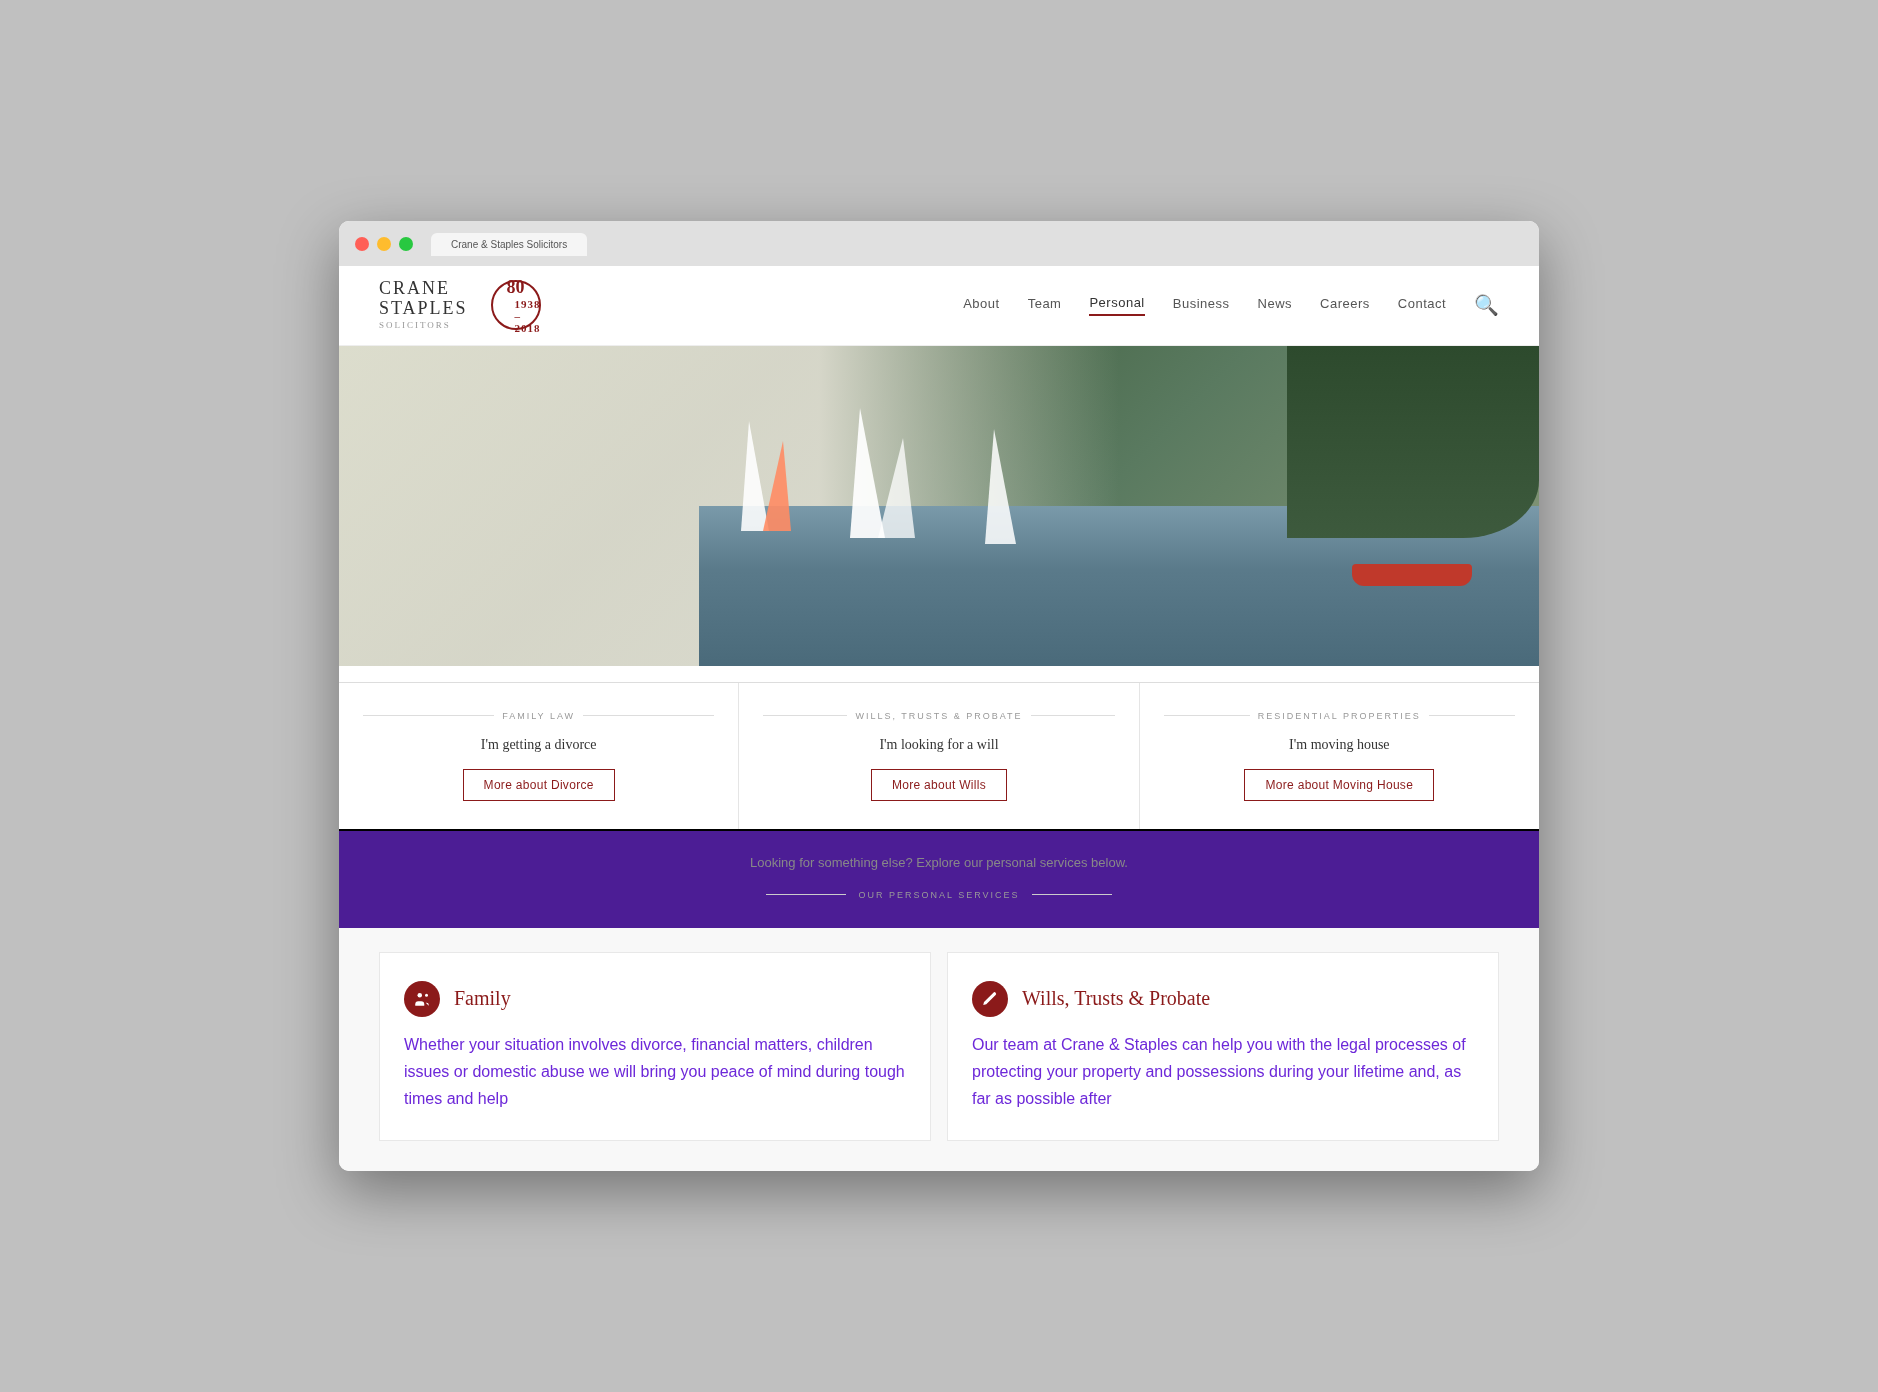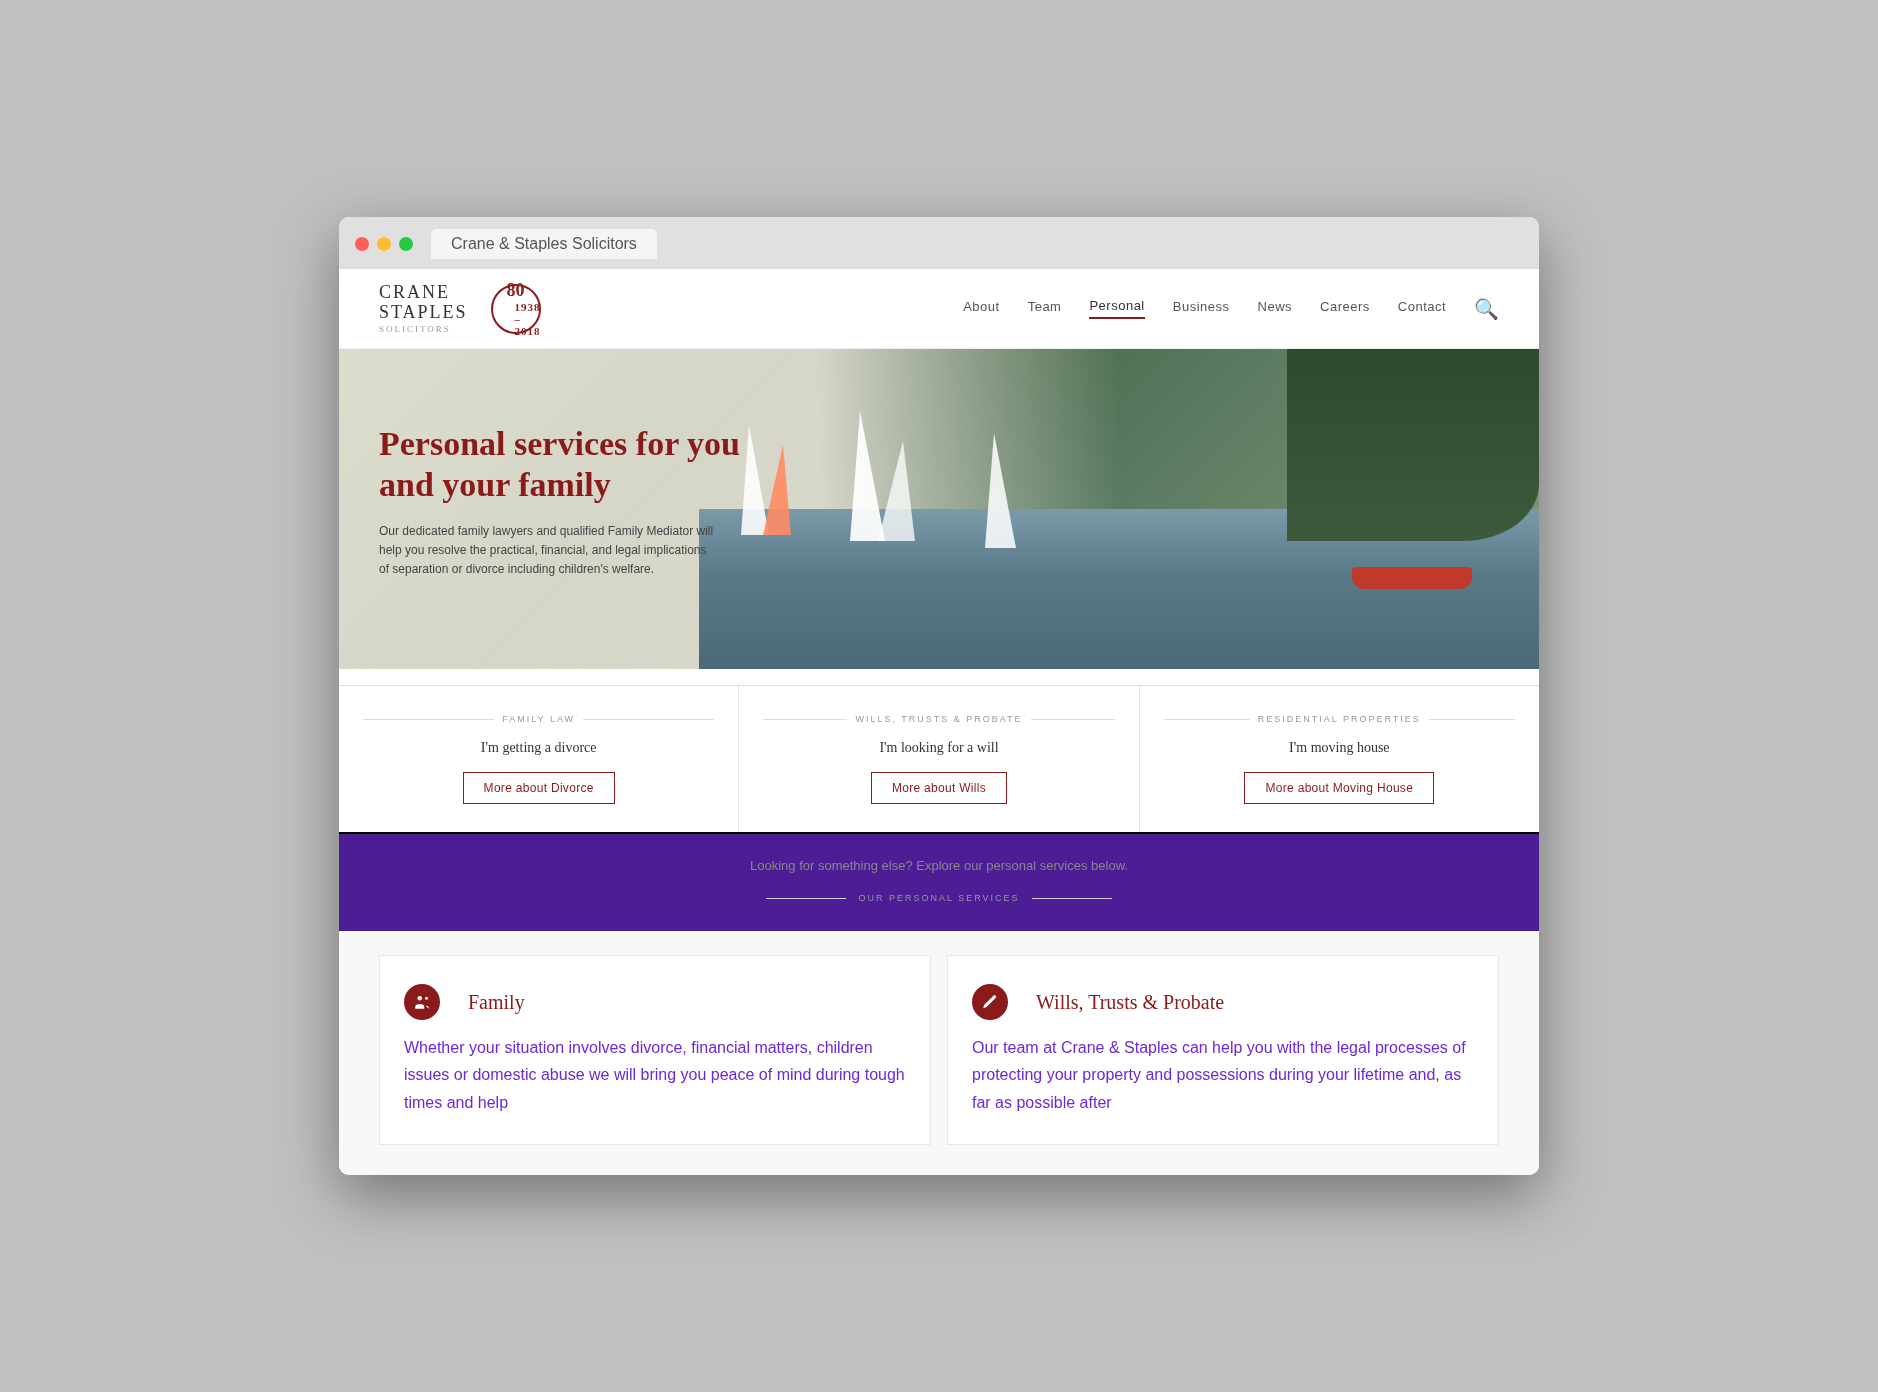--- a/index.html
+++ b/index.html
@@ -41,21 +41,21 @@
       border-radius: 50%;
     }
     .dot-red { background: #ff5f57; }
     .dot-yellow { background: #febc2e; }
     .dot-green { background: #28c840; }
 
     .browser-tab {
       background: #f5f5f5;
       border-radius: 6px 6px 0 0;
       padding: 6px 20px;
-      font-size: 16px;
+      font-size: 10px;
       font-family: -apple-system, sans-serif;
       color: #555;
       display: inline-block;
       margin-left: 10px;
     }
 
     
     .site-header {
       background: #fff;
       display: flex;
@@ -333,21 +333,21 @@
 
     .service-card {
       background: #fff;
       padding: 28px 24px;
       border: 1px solid #e8e8e8;
     }
 
     .service-card-header {
       display: flex;
       align-items: center;
-      gap: 28px;
+      gap: 14px;
       margin-bottom: 14px;
     }
 
     .service-icon {
       width: 36px;
       height: 36px;
       border-radius: 50%;
       background: #8b1a1a;
       display: flex;
       align-items: center;
@@ -424,24 +424,20 @@
         <div style="position:absolute;bottom:40%;left:18%;">
           <div style="border-style:solid;border-width:0 25px 130px 10px;border-color:transparent transparent rgba(255,255,255,0.92) transparent;position:absolute;left:0;bottom:0;"></div>
           <div style="border-style:solid;border-width:0 12px 100px 25px;border-color:transparent transparent rgba(255,255,255,0.75) transparent;position:absolute;left:28px;bottom:0;"></div>
         </div>
         <div style="position:absolute;bottom:38%;left:34%;">
           <div style="border-style:solid;border-width:0 22px 115px 9px;border-color:transparent transparent rgba(255,255,255,0.85) transparent;position:absolute;left:0;bottom:0;"></div>
         </div>
         <div style="position:absolute;bottom:25%;right:8%;width:120px;height:22px;background:#c0392b;border-radius:4px 4px 12px 12px;"></div>
       </div>
 
-      <div class="hero-content">
-        <h1 class="hero-title">Personal services for you and your family</h1>
-        <p class="hero-desc">Our dedicated family lawyers and qualified Family Mediator will help you resolve the practical, financial, and legal implications of separation or divorce including children's welfare.</p>
-      </div>
     </div>
   </section>
 
   <div class="cards-section">
     <div class="card">
       <div class="card-category">Family Law</div>
       <div class="card-title">I'm getting a divorce</div>
       <button class="card-btn">More about Divorce</button>
     </div>
     <div class="card">

